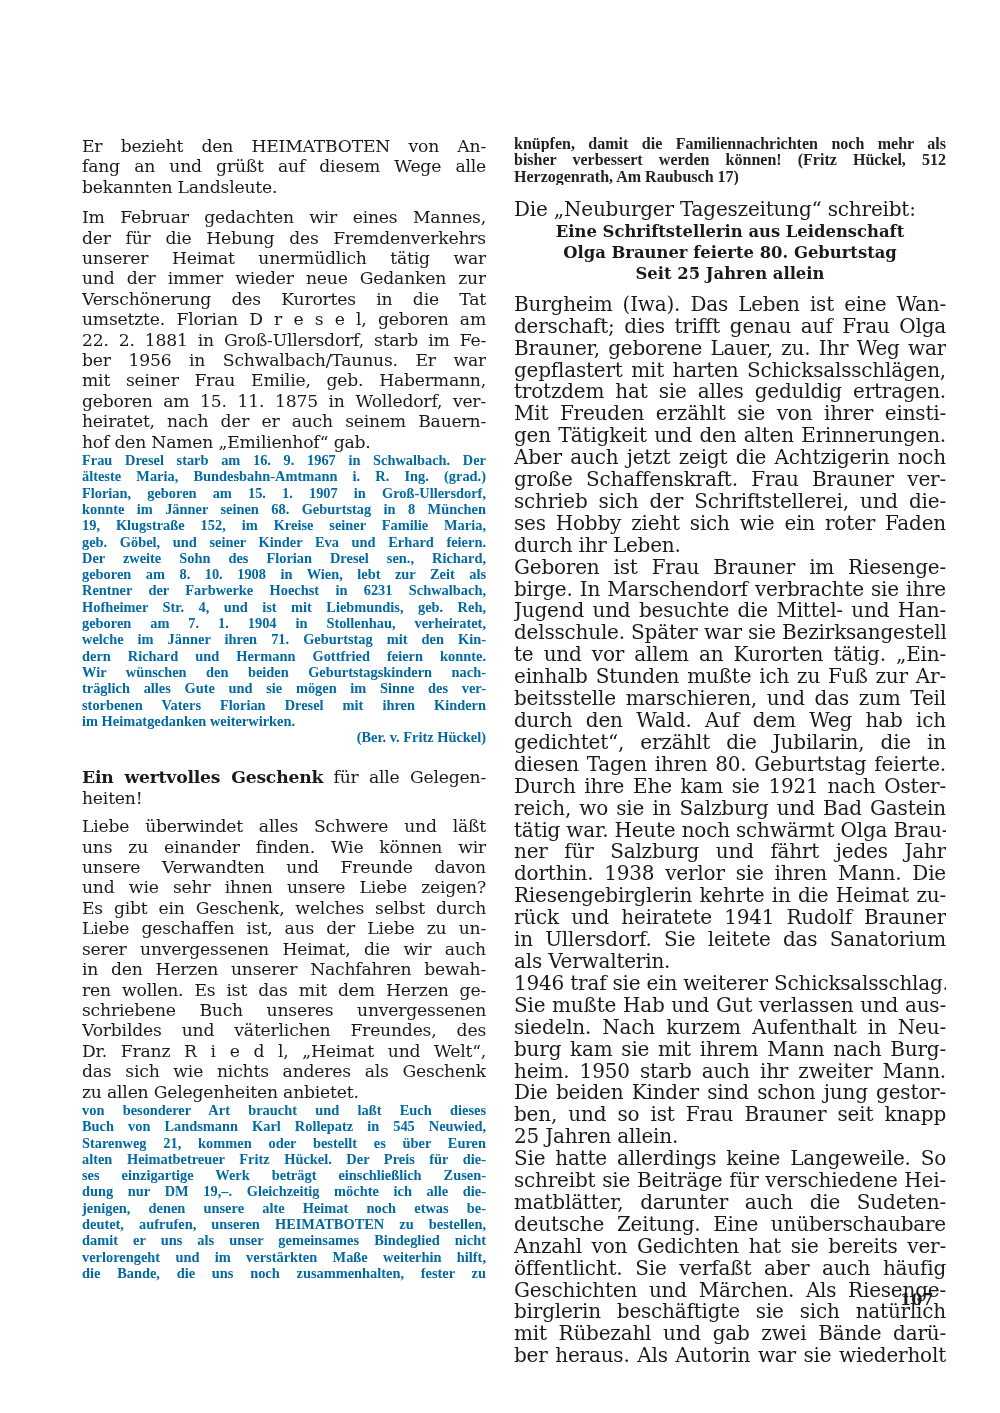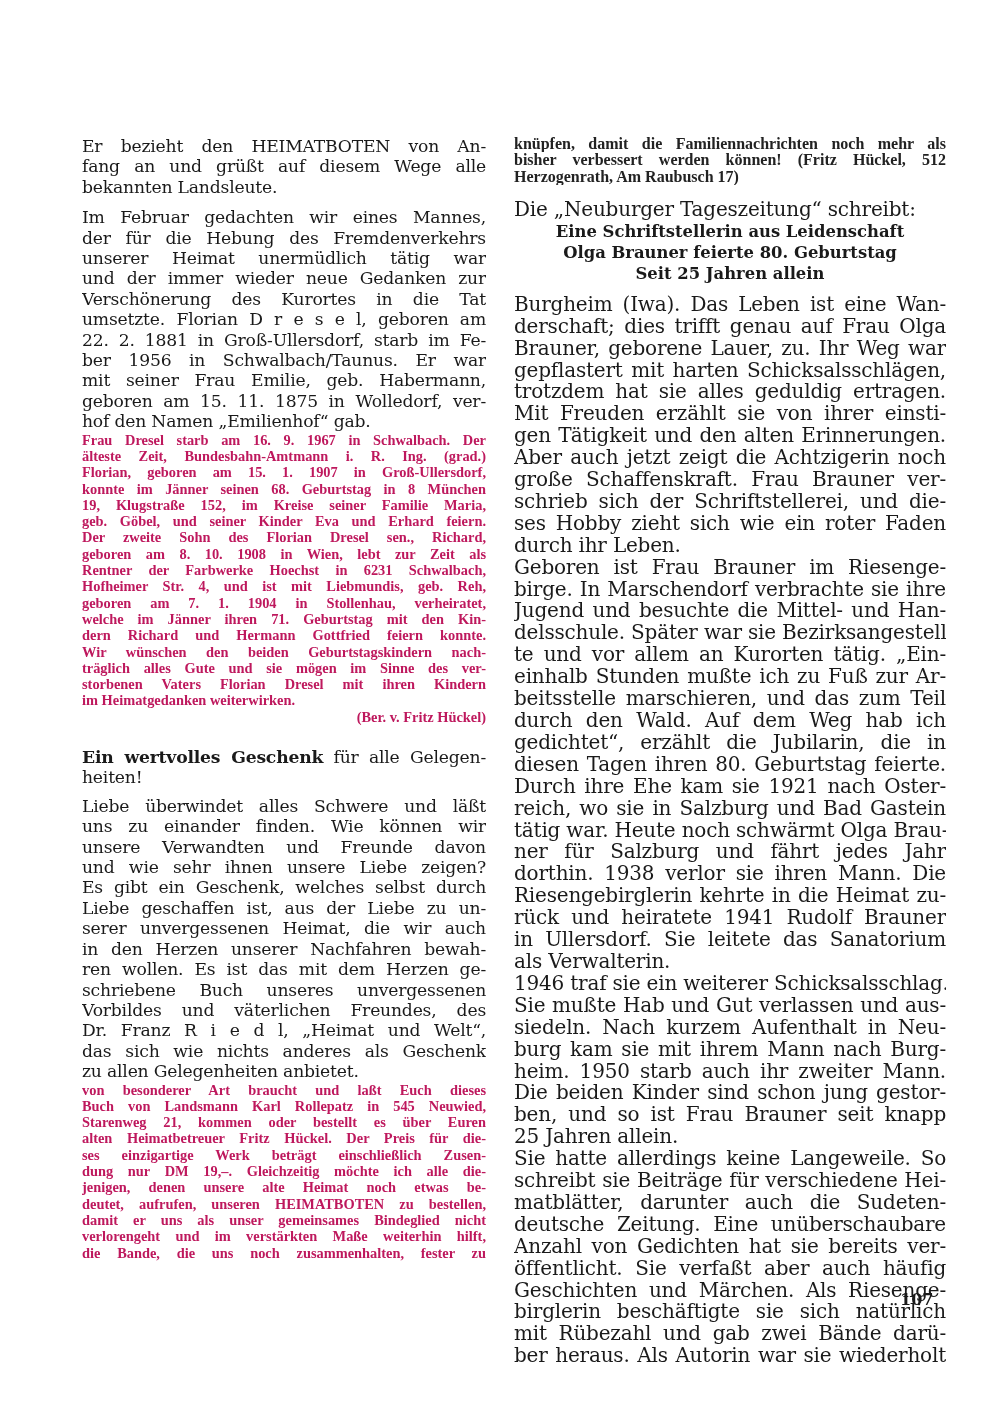--- a/index.html
+++ b/index.html
@@ -6,21 +6,21 @@
   body { width: 1000px; height: 1413px; position: relative; overflow: hidden; color: #1a1a1a; }
   .page { position: absolute; left: 0; top: 0; width: 1000px; height: 1413px; }
   .col { position: absolute; top: 96px; margin-top: 40px; }
   .col-left { left: 82px; width: 404px; }
   .col-right { left: 514px; width: 432px; }
   .ln { display: block; white-space: nowrap; text-align: justify; text-align-last: justify; overflow: hidden; }
   .ln.last { text-align-last: left; }
   .ln.right { text-align: center; text-align-last: right; }
   .ln.center { text-align: right; text-align-last: center; }
   .big { font-family: "DejaVu Serif", serif; font-size: 17.2px; line-height: 20.4px; letter-spacing: -0.2px; }
-  .small { font-family: "Liberation Serif", serif; font-size: 14.4px; line-height: 16.3px; font-weight: bold; color: #be185d; }
+  .small { font-family: "Liberation Serif", serif; font-size: 14.4px; line-height: 16.3px; font-weight: bold; color: #0369a1; }
   .bigright { font-family: "DejaVu Serif", serif; font-size: 20px; line-height: 21.9px; letter-spacing: -0.2px; }
   .smallright { font-family: "Liberation Serif", serif; font-size: 16px; line-height: 16.3px; font-weight: bold; color: #222; }
   .headline { font-family: "DejaVu Serif", serif; font-weight: bold; font-size: 16.4px; line-height: 21px; }
   .b { font-weight: bold; }
   .gap8 { height: 8px; }
   .gap10 { height: 10px; }
   .gap14 { height: 14px; }
   .gap22 { height: 22px; }
   .pagenum { position: absolute; left: 900px; top: 1290px; width: 46px; text-align: left; font-family: "DejaVu Serif", serif; font-weight: bold; font-size: 16px; }
 </style>
@@ -43,26 +43,27 @@
       <span class="ln">Im Februar gedachten wir eines Mannes,</span>
       <span class="ln">der für die Hebung des Fremdenverkehrs</span>
       <span class="ln">unserer Heimat unermüdlich tätig war</span>
       <span class="ln">und der immer wieder neue Gedanken zur</span>
       <span class="ln">Verschönerung des Kurortes in die Tat</span>
       <span class="ln">umsetzte. Florian D r e s e l, geboren am</span>
       <span class="ln">22. 2. 1881 in Groß-Ullersdorf, starb im Fe-</span>
       <span class="ln">ber 1956 in Schwalbach/Taunus. Er war</span>
       <span class="ln">mit seiner Frau Emilie, geb. Habermann,</span>
       <span class="ln">geboren am 15. 11. 1875 in Wolledorf, ver-</span>
+      <span class="ln">heiratet, nach der er auch seinem Bauern-</span>
       <span class="ln last">hof den Namen „Emilienhof“ gab.</span>
     </div>
 
     <div class="small">
       <span class="ln">Frau Dresel starb am 16. 9. 1967 in Schwalbach. Der</span>
-      <span class="ln">älteste Zeit, Bundesbahn-Amtmann i. R. Ing. (grad.)</span>
+      <span class="ln">älteste Maria, Bundesbahn-Amtmann i. R. Ing. (grad.)</span>
       <span class="ln">Florian, geboren am 15. 1. 1907 in Groß-Ullersdorf,</span>
       <span class="ln">konnte im Jänner seinen 68. Geburtstag in 8 München</span>
       <span class="ln">19, Klugstraße 152, im Kreise seiner Familie Maria,</span>
       <span class="ln">geb. Göbel, und seiner Kinder Eva und Erhard feiern.</span>
       <span class="ln">Der zweite Sohn des Florian Dresel sen., Richard,</span>
       <span class="ln">geboren am 8. 10. 1908 in Wien, lebt zur Zeit als</span>
       <span class="ln">Rentner der Farbwerke Hoechst in 6231 Schwalbach,</span>
       <span class="ln">Hofheimer Str. 4, und ist mit Liebmundis, geb. Reh,</span>
       <span class="ln">geboren am 7. 1. 1904 in Stollenhau, verheiratet,</span>
       <span class="ln">welche im Jänner ihren 71. Geburtstag mit den Kin-</span>

